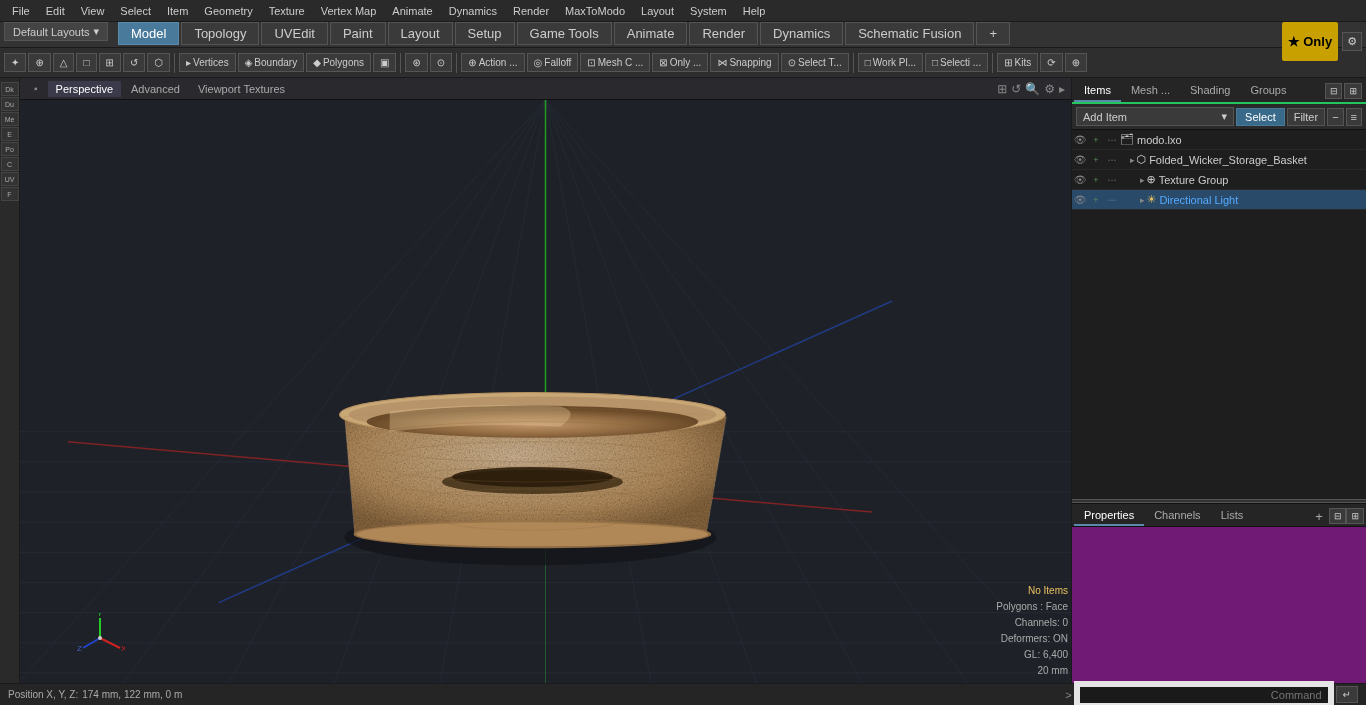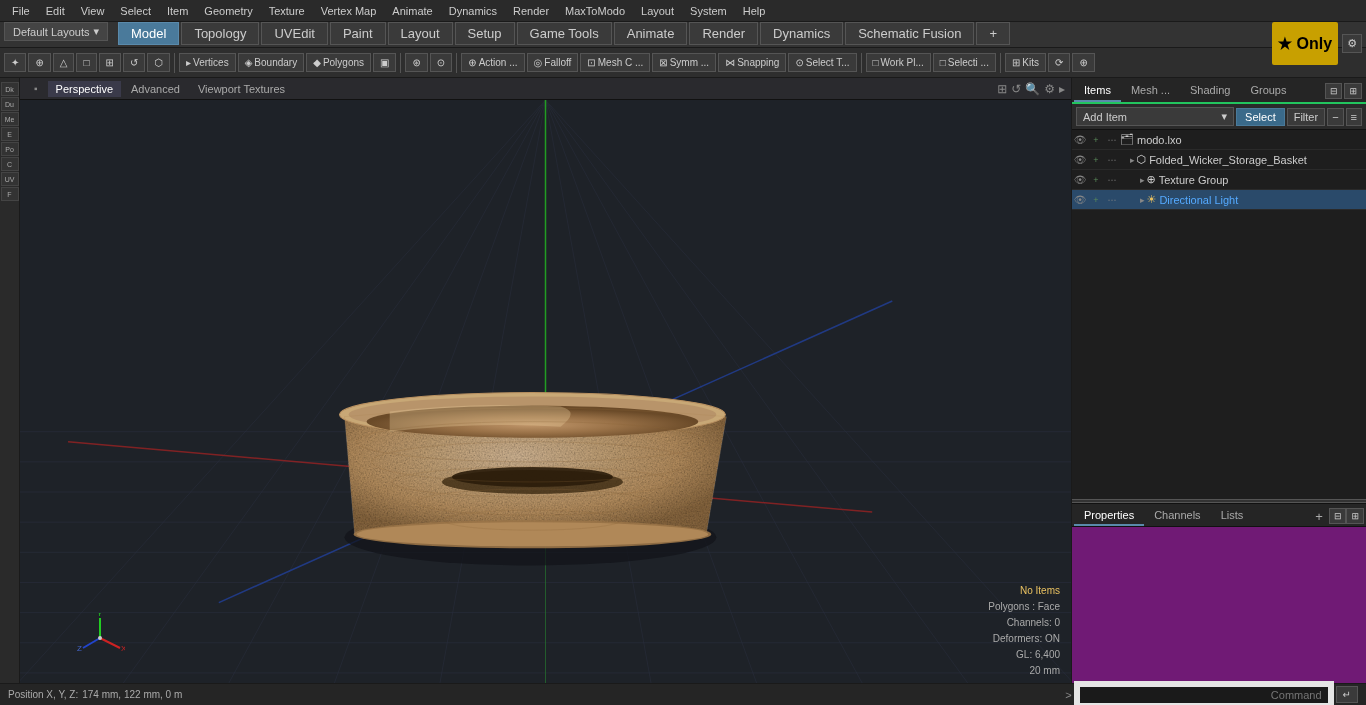--- a/index.html
+++ b/index.html
@@ -55,21 +55,21 @@
     }
     .layout-tab.active {
       background: #4a7a9b;
       border-color: #5a8aab;
       color: #fff;
     }
     .star-badge {
       background: #c8a000;
       color: #000;
       padding: 12px 6px;
-      font-size: 16px;
+      font-size: 13px;
       font-weight: bold;
       border-radius: 2px;
     }
 
     
     #toolbar {
       height: 30px;
       background: #2e2e2e;
       display: flex;
       align-items: center;
@@ -156,21 +156,21 @@
     #viewport-canvas svg {
       position: absolute;
       top: 0; left: 0;
       width: 100%; height: 100%;
     }
 
     
     #viewport-status {
       position: absolute;
       bottom: 4px;
-      right: 11px;
+      right: 3px;
       text-align: right;
       font-size: 10px;
       color: #aaa;
       line-height: 1.6;
     }
     .status-highlight { color: #e8c060; }
 
     
     #right-panel {
       width: 295px;
@@ -464,21 +464,21 @@
   <div class="tool-btn">
       <span>◎</span> 
       <span>Falloff</span>
     </div>
   <div class="tool-btn">
       <span>⊡</span> 
       <span>Mesh C ...</span>
     </div>
   <div class="tool-btn">
       <span>⊠</span> 
-      <span>Symm ...</span>
+      <span>Only ...</span>
     </div>
   <div class="tool-btn">
       <span>⋈</span> 
       <span>Snapping</span>
     </div>
   <div class="tool-btn">
       <span>⊙</span> 
       <span>Select T...</span>
     </div>
   <div class="tool-sep"></div>

